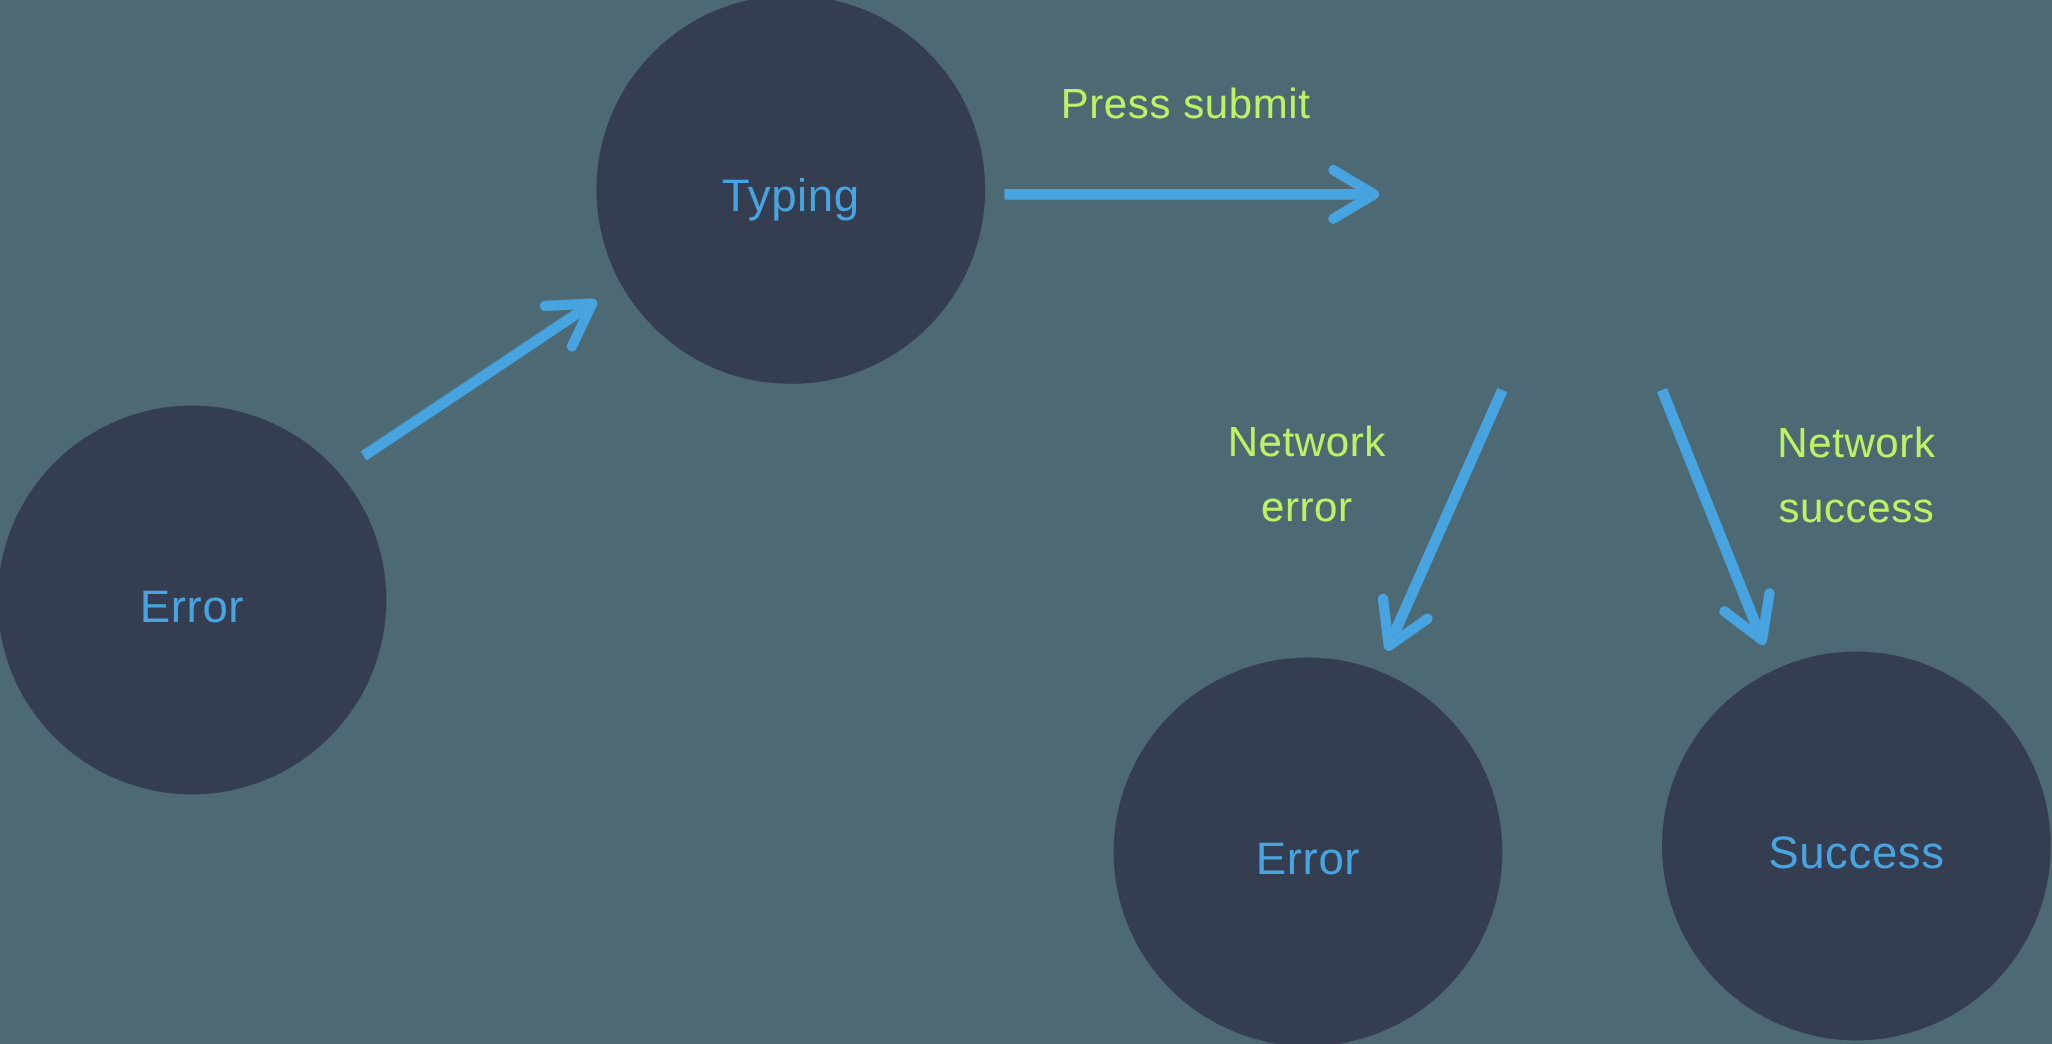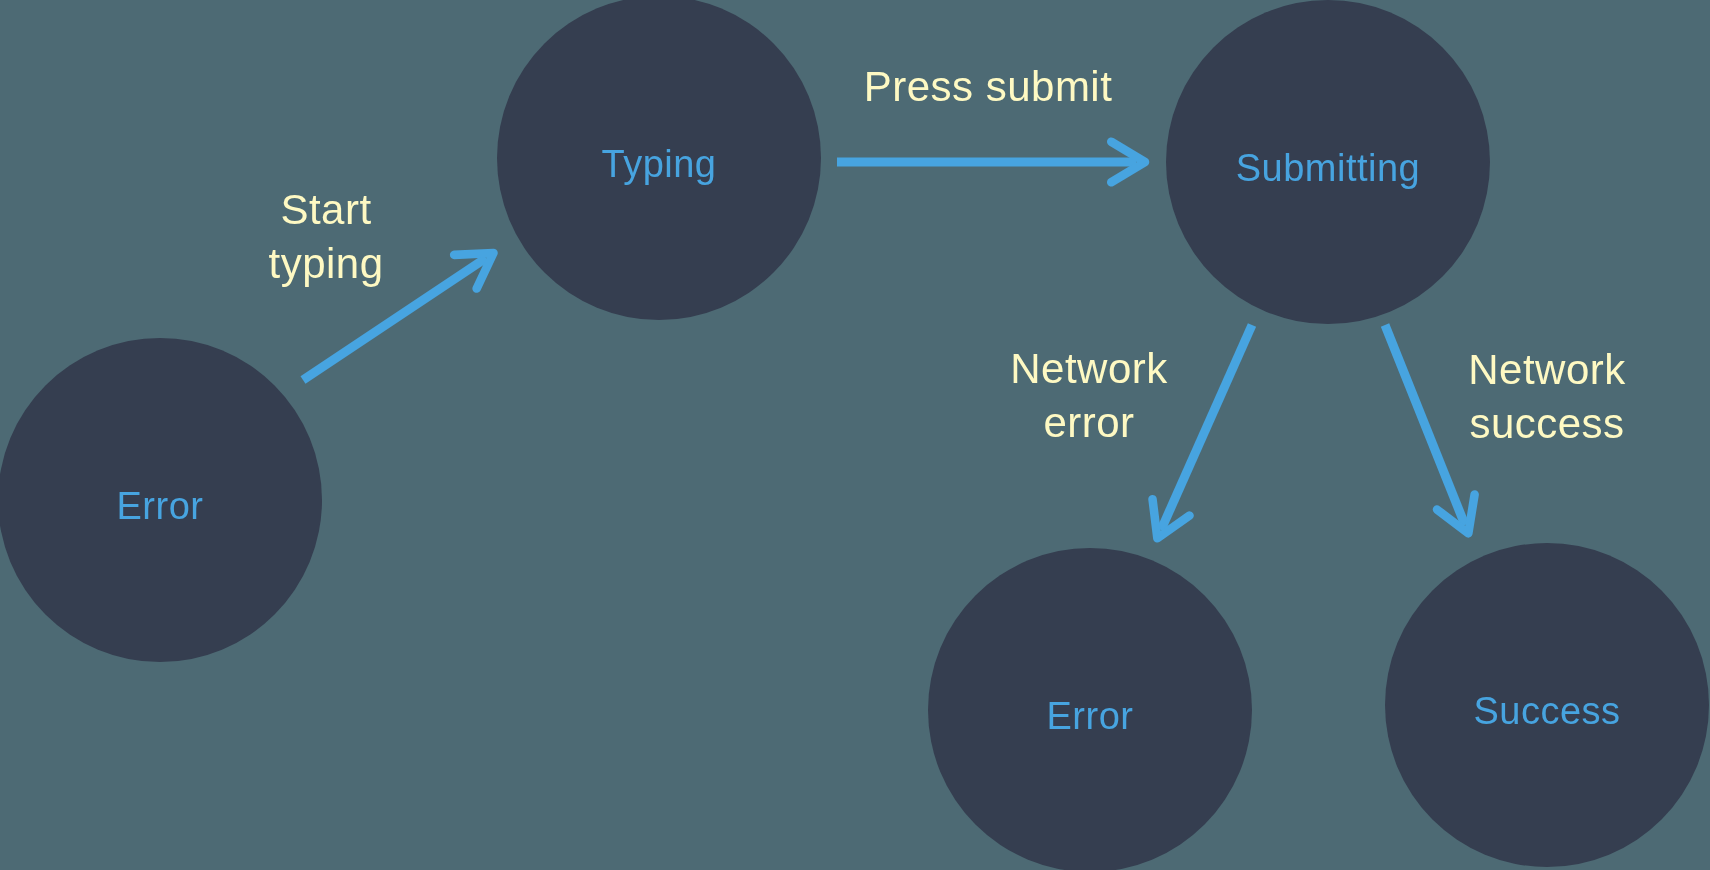--- a/index.html
+++ b/index.html
@@ -44,22 +44,22 @@
     font-size: 38px;
     font-weight: 500;
     letter-spacing: 0.5px;
     padding-top: 12px;
     white-space: nowrap;
   }
 
   .edge-label {
     position: absolute;
     transform: translate(-50%, -50%);
-    color: #fef9c3;
-    font-size: 42px;
+    color: #bef264;
+    font-size: 35px;
     font-weight: 500;
     letter-spacing: 0.5px;
     line-height: 54px;
     text-align: center;
     white-space: nowrap;
   }
   .edge-label span { display: block; }
 
   
   #node-empty      { left: -2px;   top: 338px; }
@@ -96,36 +96,29 @@
   </svg>
 
   <div class="node" id="node-empty">
     <span class="node-label">Error</span>
   </div>
 
   <div class="node" id="node-typing">
     <span class="node-label">Typing</span>
   </div>
 
-  <div class="node" id="node-submitting">
-    <span class="node-label">Submitting</span>
-  </div>
 
   <div class="node" id="node-error">
     <span class="node-label">Error</span>
   </div>
 
   <div class="node" id="node-success">
     <span class="node-label">Success</span>
   </div>
 
-  <div class="edge-label" id="label-start-typing">
-    <span>Start</span>
-    <span>typing</span>
-  </div>
 
   <div class="edge-label" id="label-press-submit">
     <span>Press submit</span>
   </div>
 
   <div class="edge-label" id="label-network-error">
     <span>Network</span>
     <span>error</span>
   </div>
 

